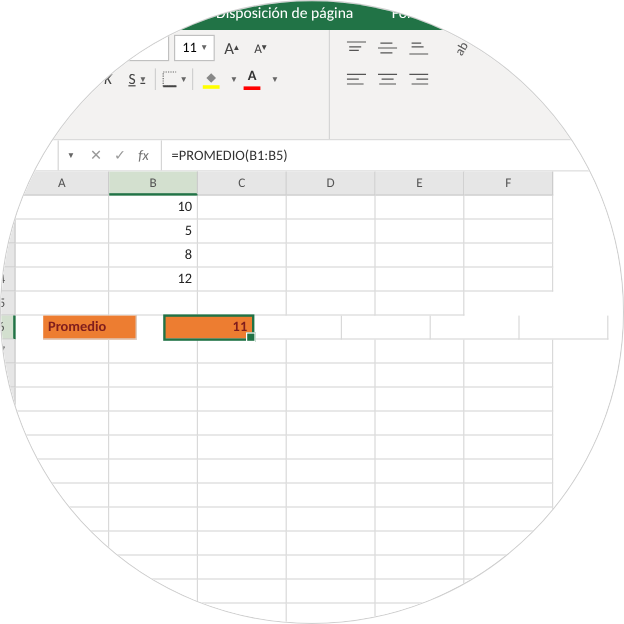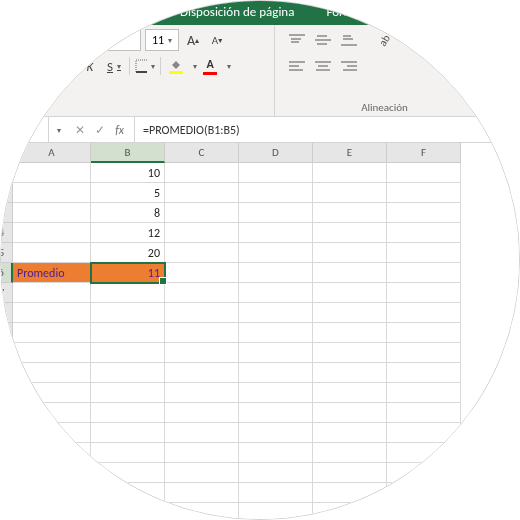--- a/index.html
+++ b/index.html
@@ -48,21 +48,21 @@
   .rh { width: 22px; height: 20px; background: #e6e6e6; border-right: 1px solid #ccc; border-bottom: 1px solid #ccc; font-size: 11px; color: #555; display: flex; align-items: center; justify-content: center; }
   .rh.hl { background: #d3e0cf; border-right: 2px solid #217346; }
   .cols { flex: 1; }
   .colrow { display: flex; }
   .ch { height: 20px; background: #e6e6e6; border-right: 1px solid #ccc; border-bottom: 1px solid #ccc; font-size: 11px; color: #555; display: flex; align-items: center; justify-content: center; }
   .ch.hl { background: #d3e0cf; border-bottom: 2px solid #217346; }
   .cA { width: 78px; } .cB { width: 74px; } .cC { width: 74px; } .cD { width: 74px; } .cE { width: 74px; } .cF { width: 74px; }
   .row { display: flex; }
   .cell { height: 20px; border-right: 1px solid #d9d9d9; border-bottom: 1px solid #d9d9d9; font-size: 12px; color: #222; padding: 0 4px; display: flex; align-items: center; }
   .num { justify-content: flex-end; }
-  .orange { background: #ed7d31; font-weight: normal; color: #4c1d95; }
+  .orange { background: #ed7d31; font-weight: bold; color: #7f1d1d; margin-left: 23px; }
   .sel {
     position: relative; outline: 2px solid #217346; outline-offset: -1px; z-index: 2;
   }
   .sel::after {
     content: ""; position: absolute; right: -3px; bottom: -3px; width: 6px; height: 6px;
     background: #217346; border: 1px solid #fff;
   }
 </style>
 </head>
 <body>
@@ -205,21 +205,20 @@
               </div>
           <div class="abtn">
                 <svg>
                   <line x1="0" y1="2" x2="16" y2="2" stroke="#555"></line>
                   <line x1="6" y1="6" x2="16" y2="6" stroke="#555"></line>
                   <line x1="2" y1="10" x2="16" y2="10" stroke="#555"></line>
                 </svg>
               </div>
         </div>
       </div>
-      <div class="group-label">Alineación</div>
     </div>
   </div>
 
   <div class="fbar">
     <div class="namebox">36</div>
     <span class="caret" style="padding:0 4px">▾</span>
     <div class="fxtools">
       <span class="fxbtn">✕</span>
       <span class="fxbtn">✓</span>
       <span class="fxlabel">fx</span>
@@ -286,21 +285,20 @@
       <div class="row">
             <div class="cell cA"></div>
             <div class="cell cB num">12</div>
             <div class="cell cC"></div>
             <div class="cell cD"></div>
             <div class="cell cE"></div>
             <div class="cell cF"></div>
           </div>
       <div class="row">
             <div class="cell cA"></div>
-            <div class="cell cB num">20</div>
             <div class="cell cC"></div>
             <div class="cell cD"></div>
             <div class="cell cE"></div>
             <div class="cell cF"></div>
           </div>
       <div class="row">
             <div class="cell cA orange">Promedio</div>
             <div class="cell cB num orange sel">11</div>
             <div class="cell cC"></div>
             <div class="cell cD"></div>

